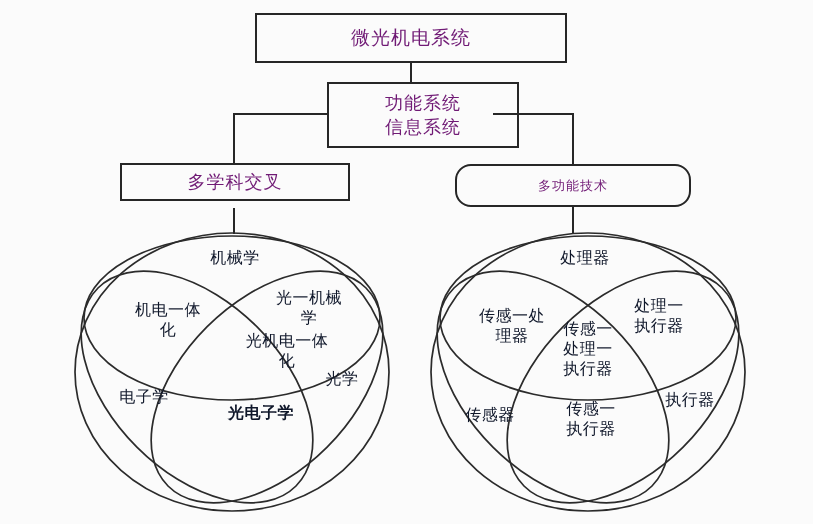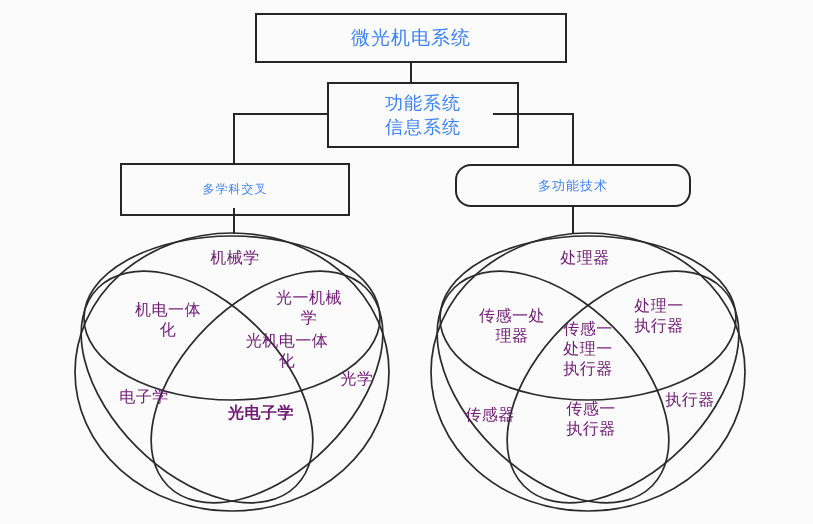--- a/index.html
+++ b/index.html
@@ -19,25 +19,25 @@
   .box {
     position: absolute;
     border: 2px solid #262626;
     background: #fbfbfb;
     display: flex;
     align-items: center;
     justify-content: center;
     text-align: center;
     white-space: pre-line;
     letter-spacing: 1px;
-    color: #3b82f6;
+    color: #701a75;
   }
   .box-root    { left: 255px; top: 13px;  width: 312px; height: 50px; font-size: 19px; }
   .box-level2  { left: 327px; top: 82px;  width: 192px; height: 66px; font-size: 18px; line-height: 24px; }
-  .box-branch-left  { left: 120px; top: 163px; width: 230px; height: 53px; font-size: 12px; }
+  .box-branch-left  { left: 120px; top: 163px; width: 230px; height: 38px; font-size: 18px; }
   .box-branch-right { left: 455px; top: 164px; width: 236px; height: 43px; font-size: 13px; border-radius: 16px; }
   .line {
     position: absolute;
     background: #262626;
   }
   .venn {
     position: absolute;
     width: 340px;
     height: 300px;
   }
@@ -49,21 +49,21 @@
     stroke: #2b2b2b;
     stroke-width: 1.7;
   }
   .vlabel {
     position: absolute;
     transform: translate(-50%, -50%);
     text-align: center;
     white-space: pre-line;
     font-size: 16px;
     line-height: 20px;
-    color: #701a75;
+    color: #0f172a;
     letter-spacing: 0.5px;
   }
 </style>
 </head>
 <body>
 
 <div id="stage">
 
   <div class="box box-root">
     <span>微光机电系统</span>
@@ -98,21 +98,21 @@
       <ellipse cx="205" cy="165" rx="140" ry="85" transform="rotate(-45 205 165)"></ellipse>
     </svg>
     <div class="vlabel" style="left:173px; top:36px;">机械学</div>
     <div class="vlabel" style="left:106px; top:98px;">机电一体
 化</div>
     <div class="vlabel" style="left:247px; top:86px;">光一机械
 学</div>
     <div class="vlabel" style="left:186px; top:129px;margin-left:39px;">光机电一体
 化</div>
     <div class="vlabel" style="left:82px;  top:175px;">电子学</div>
-    <div class="vlabel" style="left:295px; top:157px;">光学</div>
+    <div class="vlabel" style="left:280px; top:157px;">光学</div>
     <div class="vlabel" style="left:199px; top:191px;font-weight:bold;">光电子学</div>
   </div>
 
   <div class="venn venn-right">
     <svg width="340" height="300" viewBox="0 0 340 300">
       <ellipse cx="170" cy="150" rx="157" ry="139"></ellipse>
       <ellipse cx="170" cy="96" rx="148" ry="82"></ellipse>
       <ellipse cx="135" cy="165" rx="140" ry="85" transform="rotate(45 135 165)"></ellipse>
       <ellipse cx="205" cy="165" rx="140" ry="85" transform="rotate(-45 205 165)"></ellipse>
     </svg>

